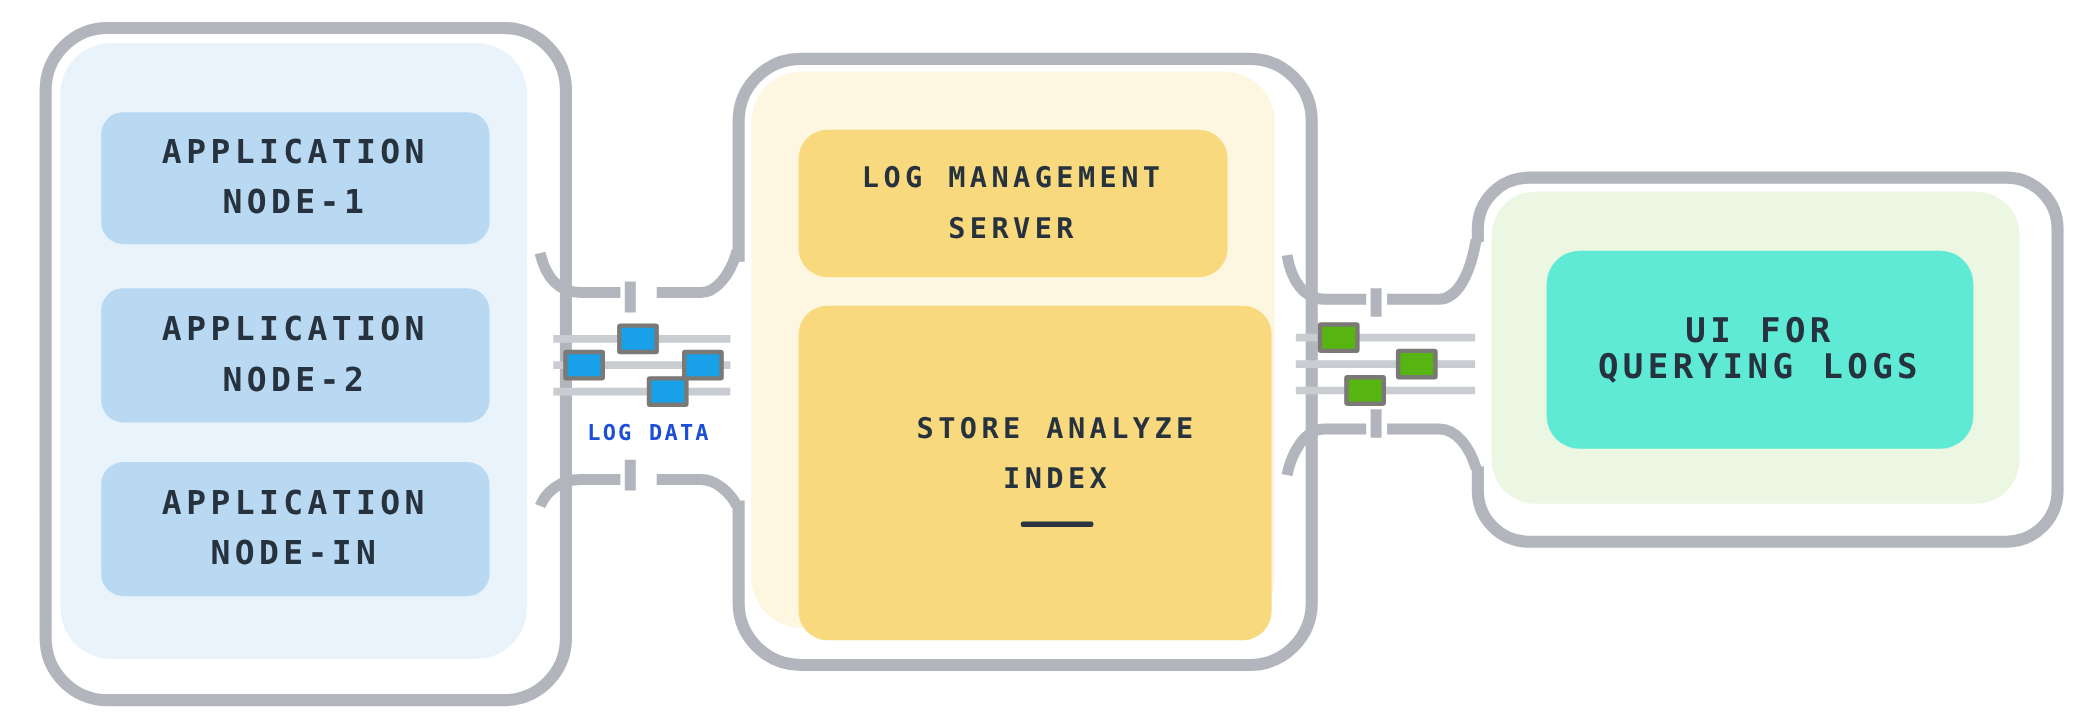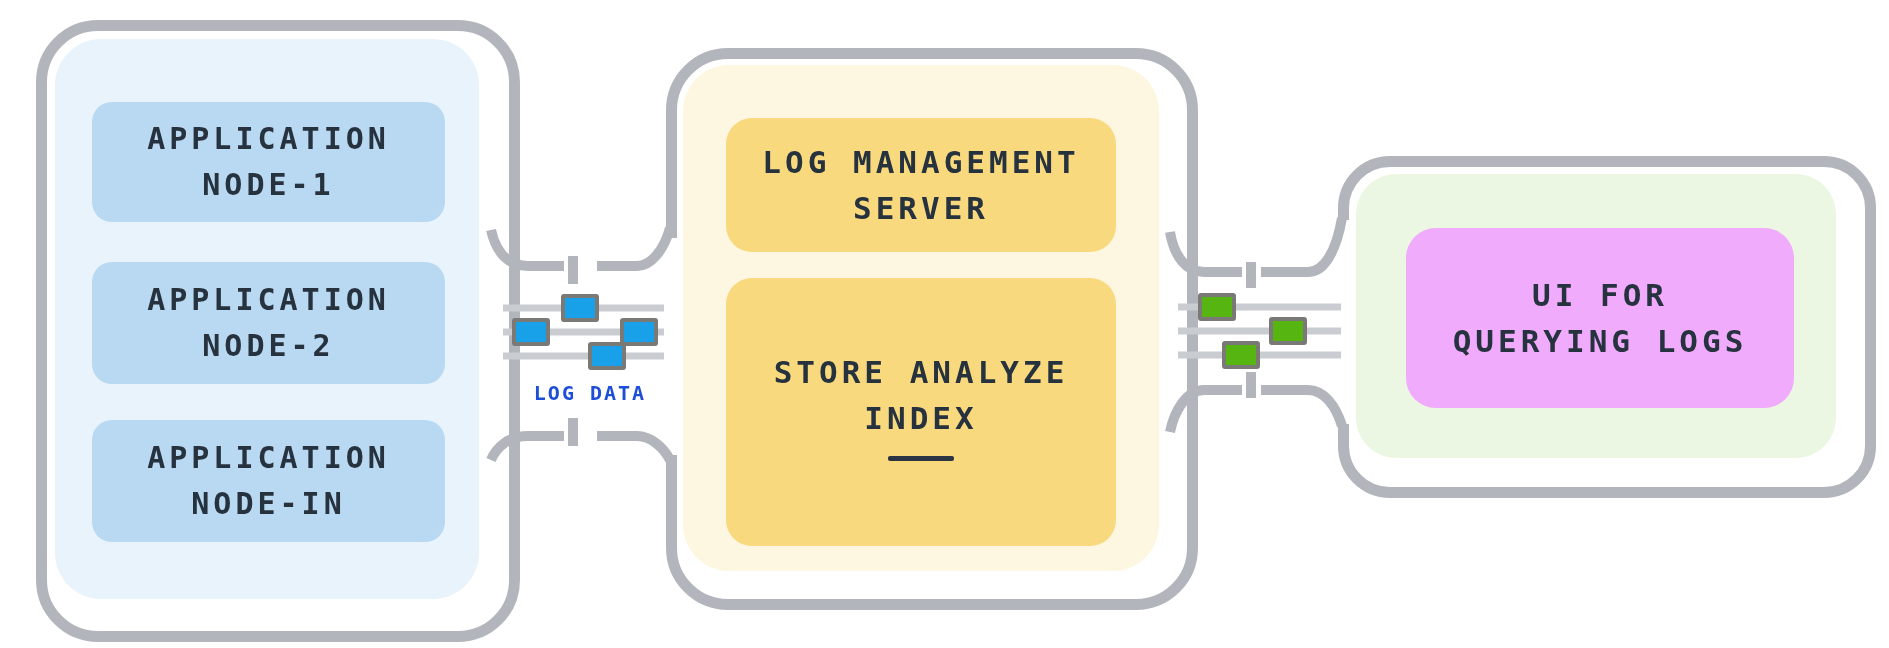--- a/index.html
+++ b/index.html
@@ -24,26 +24,26 @@
   
   .node{position:absolute;display:flex;flex-direction:column;align-items:center;justify-content:center;
         text-align:center;color:#27323f;font-weight:bold;white-space:pre-line;}
   .node .nl{white-space:pre-line;}
   .node.blue{background:#b9d9f2;border-radius:20px;left:92px;width:353px;
              font-size:30px;letter-spacing:4px;line-height:46px;}
   #node-app-1{top:102px;height:120px;}
   #node-app-2{top:262px;height:122px;}
   #node-app-n{top:420px;height:122px;}
   .node.yellow{background:#f9d97d;border-radius:26px;left:726px;width:390px;
-               font-size:31px;letter-spacing:4px;line-height:46px;}
+               font-size:26px;letter-spacing:4px;line-height:46px;}
   #node-logserver{top:118px;height:134px;}
-  #node-store{top:278px;height:268px;}
+  #node-store{top:278px;height:304px;padding-left:40px;}
   .divider{width:66px;height:5px;background:#2a3442;border-radius:2px;margin:15px 0;}
-  .node.green{background:#f0abfc;border-radius:30px;left:1406px;width:388px;top:228px;height:180px;
-              font-size:31px;letter-spacing:4px;line-height:46px;}
+  .node.green{background:#5eead4;border-radius:30px;left:1406px;width:388px;top:228px;height:180px;
+              font-size:31px;letter-spacing:4px;line-height:33px;}
 
   
   .chip{position:absolute;width:30px;height:20px;border:4px solid #7a7975;border-radius:3px;}
   .chip.blue{background:#18a0e8;}
   .chip.green{background:#57b511;}
   #chipB1{left:561px;top:294px;} #chipB2{left:512px;top:318px;}
   #chipB3{left:620px;top:318px;} #chipB4{left:588px;top:342px;}
   #chipG1{left:1198px;top:293px;} #chipG2{left:1269px;top:317px;} #chipG3{left:1222px;top:341px;}
 
   

